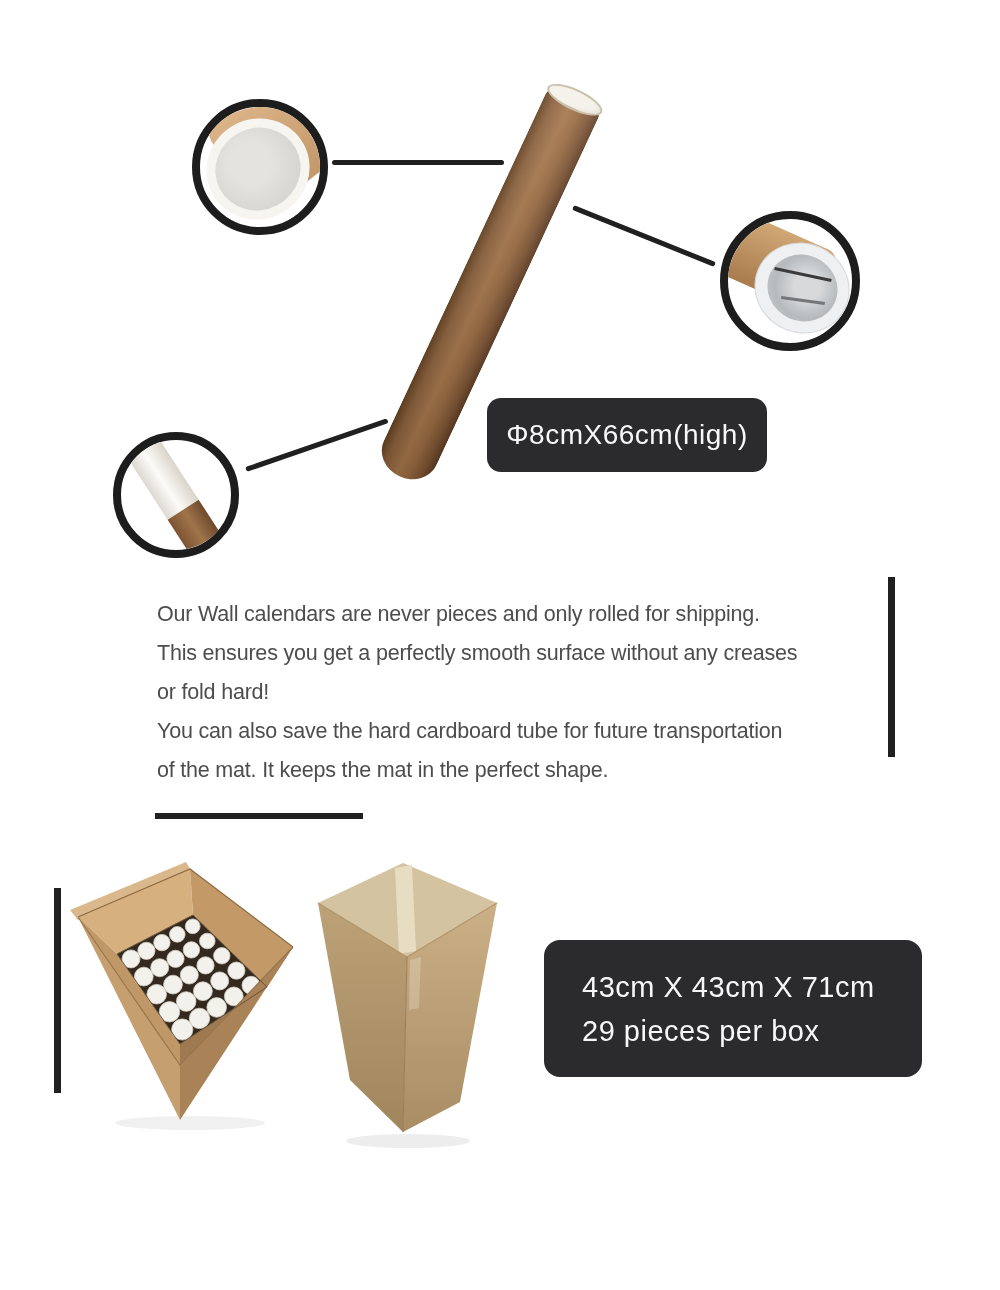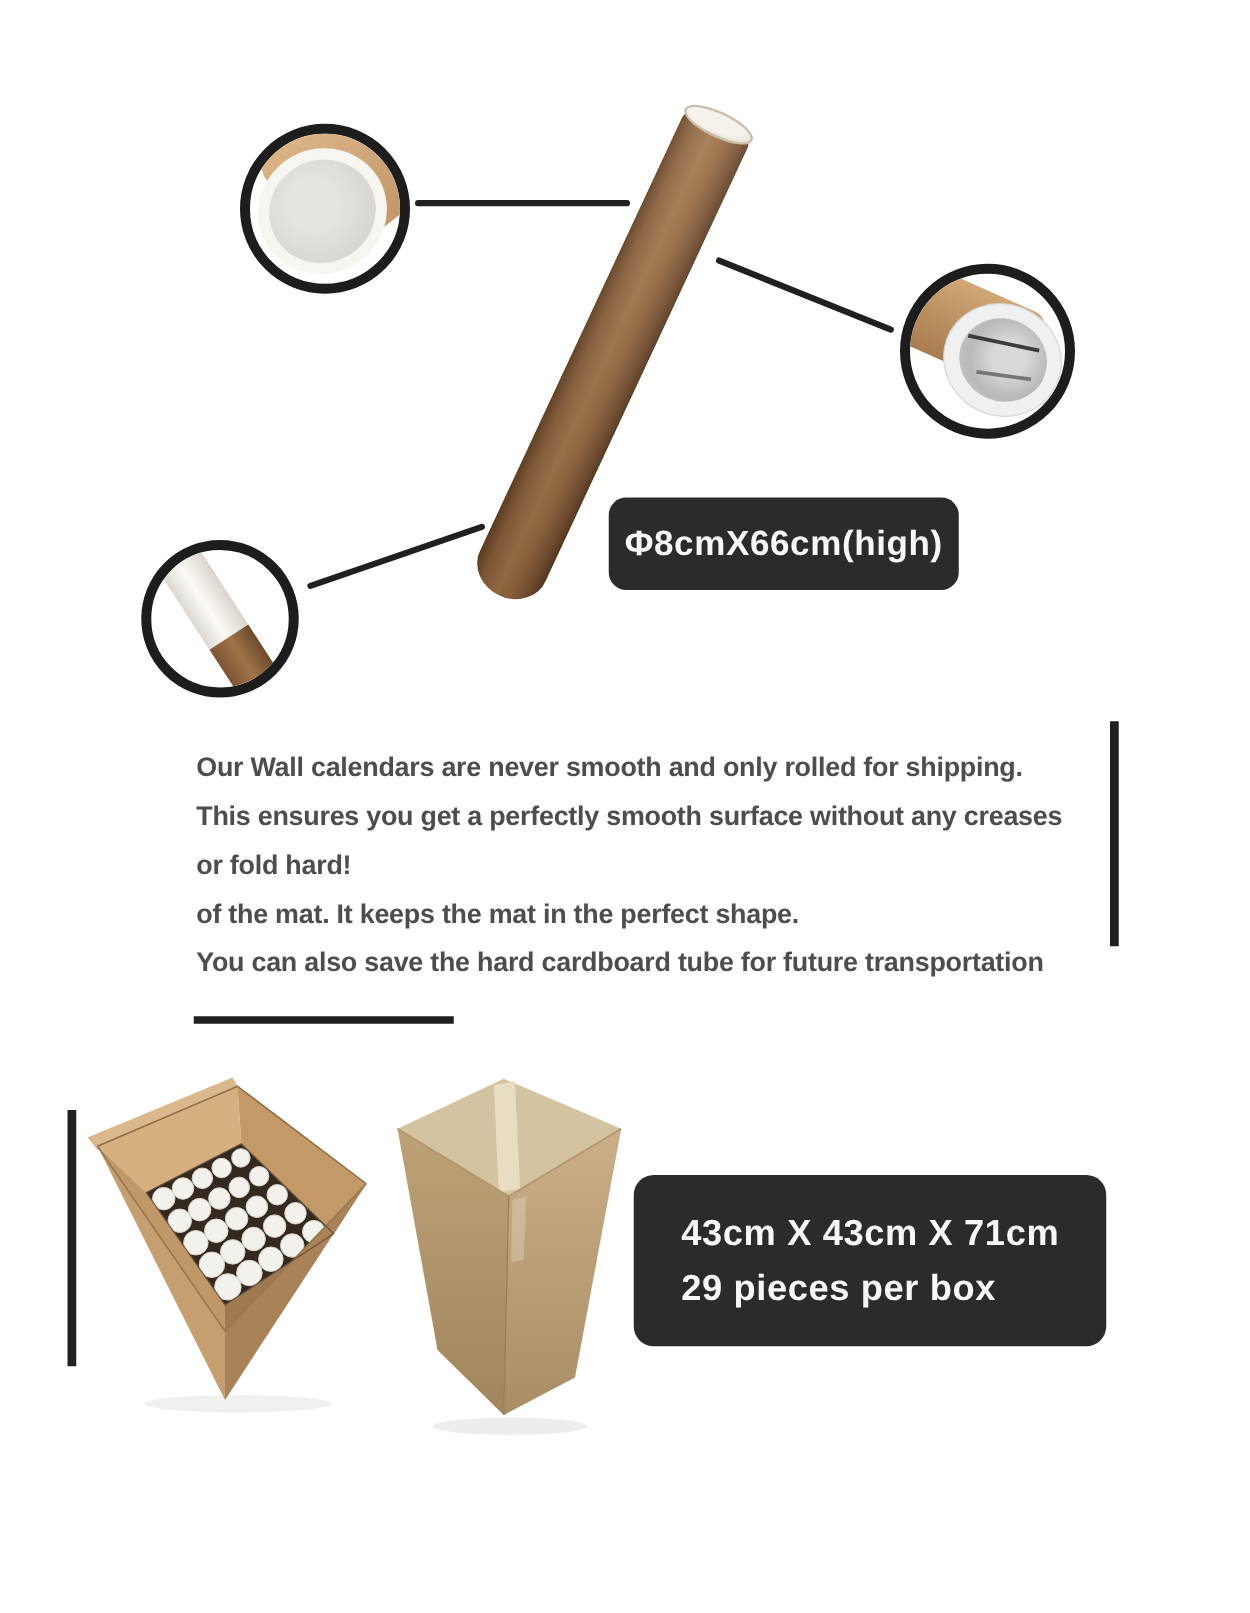--- a/index.html
+++ b/index.html
@@ -1,20 +1,19 @@
 <!DOCTYPE html>
 <html style="--badge-bg: #2b2b2d; --badge-text: #f7f7f7; --accent-line: #202020; --body-text: #4d4d4d; --tube-brown: #9c7047; --cardboard: #c49e6e;"><head>
 <meta charset="utf-8">
 <style>
   html,body{margin:0;padding:0;background:#ffffff;}
   .canvas{
     position:relative;width:1000px;height:1290px;margin:0 auto;
     background:#ffffff;overflow:hidden;
     font-family:"Liberation Sans","DejaVu Sans",sans-serif;
-    font-weight:bold;
   }
   
   .tube{position:absolute;left:459px;top:76px;width:58px;height:420px;transform:rotate(25deg);}
   .tube-body{
     position:absolute;left:0;top:4px;right:0;bottom:0;
     border-radius:8px 8px 50% 50% / 8px 8px 26px 26px;
     background:
       linear-gradient(180deg, rgba(255,255,255,.10), rgba(0,0,0,.12)),
       linear-gradient(90deg,#63401f 0%,#8a5f3a 18%,#a3754a 45%,#97693f 65%,#7b5232 85%,#5c3a21 100%);
   }
@@ -56,21 +55,21 @@
   .line-b{left:573px;top:205px;width:153px;transform-origin:0 50%;transform:rotate(21.9deg);}
   .line-c{left:246px;top:467px;width:150px;transform-origin:0 50%;transform:rotate(-19deg);}
   .vbar{position:absolute;width:7px;background:var(--accent-line,#202020);}
   .vbar-right{left:888px;top:577px;height:180px;}
   .vbar-left{left:54px;top:888px;height:205px;}
   .hbar{position:absolute;height:6px;background:var(--accent-line,#202020);left:155px;top:813px;width:208px;}
   
   .badge{position:absolute;background:var(--badge-bg,#2b2b2d);color:var(--badge-text,#f7f7f7);}
   .badge-tube{left:487px;top:398px;width:280px;height:74px;border-radius:14px;
     display:flex;align-items:center;justify-content:center;font-size:28px;letter-spacing:.5px;}
-  .badge-box{left:507px;top:940px;width:378px;height:137px;border-radius:16px;
+  .badge-box{left:544px;top:940px;width:378px;height:137px;border-radius:16px;
     box-sizing:border-box;padding:25px 0 0 38px;font-size:29px;line-height:44px;letter-spacing:.5px;}
   
   .desc{position:absolute;left:157px;top:595px;}
   .desc-line{font-size:21.5px;line-height:39px;letter-spacing:-0.2px;color:var(--body-text,#4d4d4d);white-space:nowrap;}
   
   .photo{position:absolute;}
   .photo-open-box{left:60px;top:862px;}
   .photo-sealed-box{left:315px;top:858px;}
 </style>
 </head>
@@ -106,25 +105,25 @@
 
   <div class="line line-a"></div>
   <div class="line line-b"></div>
   <div class="line line-c"></div>
 
   <div class="badge badge-tube">
     <span>Φ8cmX66cm(high)</span>
   </div>
 
   <div class="desc">
-    <div class="desc-line">Our Wall calendars are never smooth and only rolled for shipping.</div>
+    <div class="desc-line">Our Wall calendars are never pieces and only rolled for shipping.</div>
     <div class="desc-line">This ensures you get a perfectly smooth surface without any creases</div>
     <div class="desc-line">or fold hard!</div>
+    <div class="desc-line">You can also save the hard cardboard tube for future transportation</div>
     <div class="desc-line">of the mat. It keeps the mat in the perfect shape.</div>
-    <div class="desc-line">You can also save the hard cardboard tube for future transportation</div>
   </div>
 
   <div class="vbar vbar-right"></div>
   <div class="hbar"></div>
   <div class="vbar vbar-left"></div>
 
   <svg class="photo photo-open-box" width="240" height="270" viewBox="0 0 240 270">
     <ellipse cx="130" cy="261" rx="75" ry="7" fill="rgba(0,0,0,0.06)"></ellipse>
     <polygon points="10,48 126,0 132,10 18,58" fill="#dbb88b"></polygon>
     <polygon points="18,55 130,7 133,53 57,92" fill="#d7b07f"></polygon>

